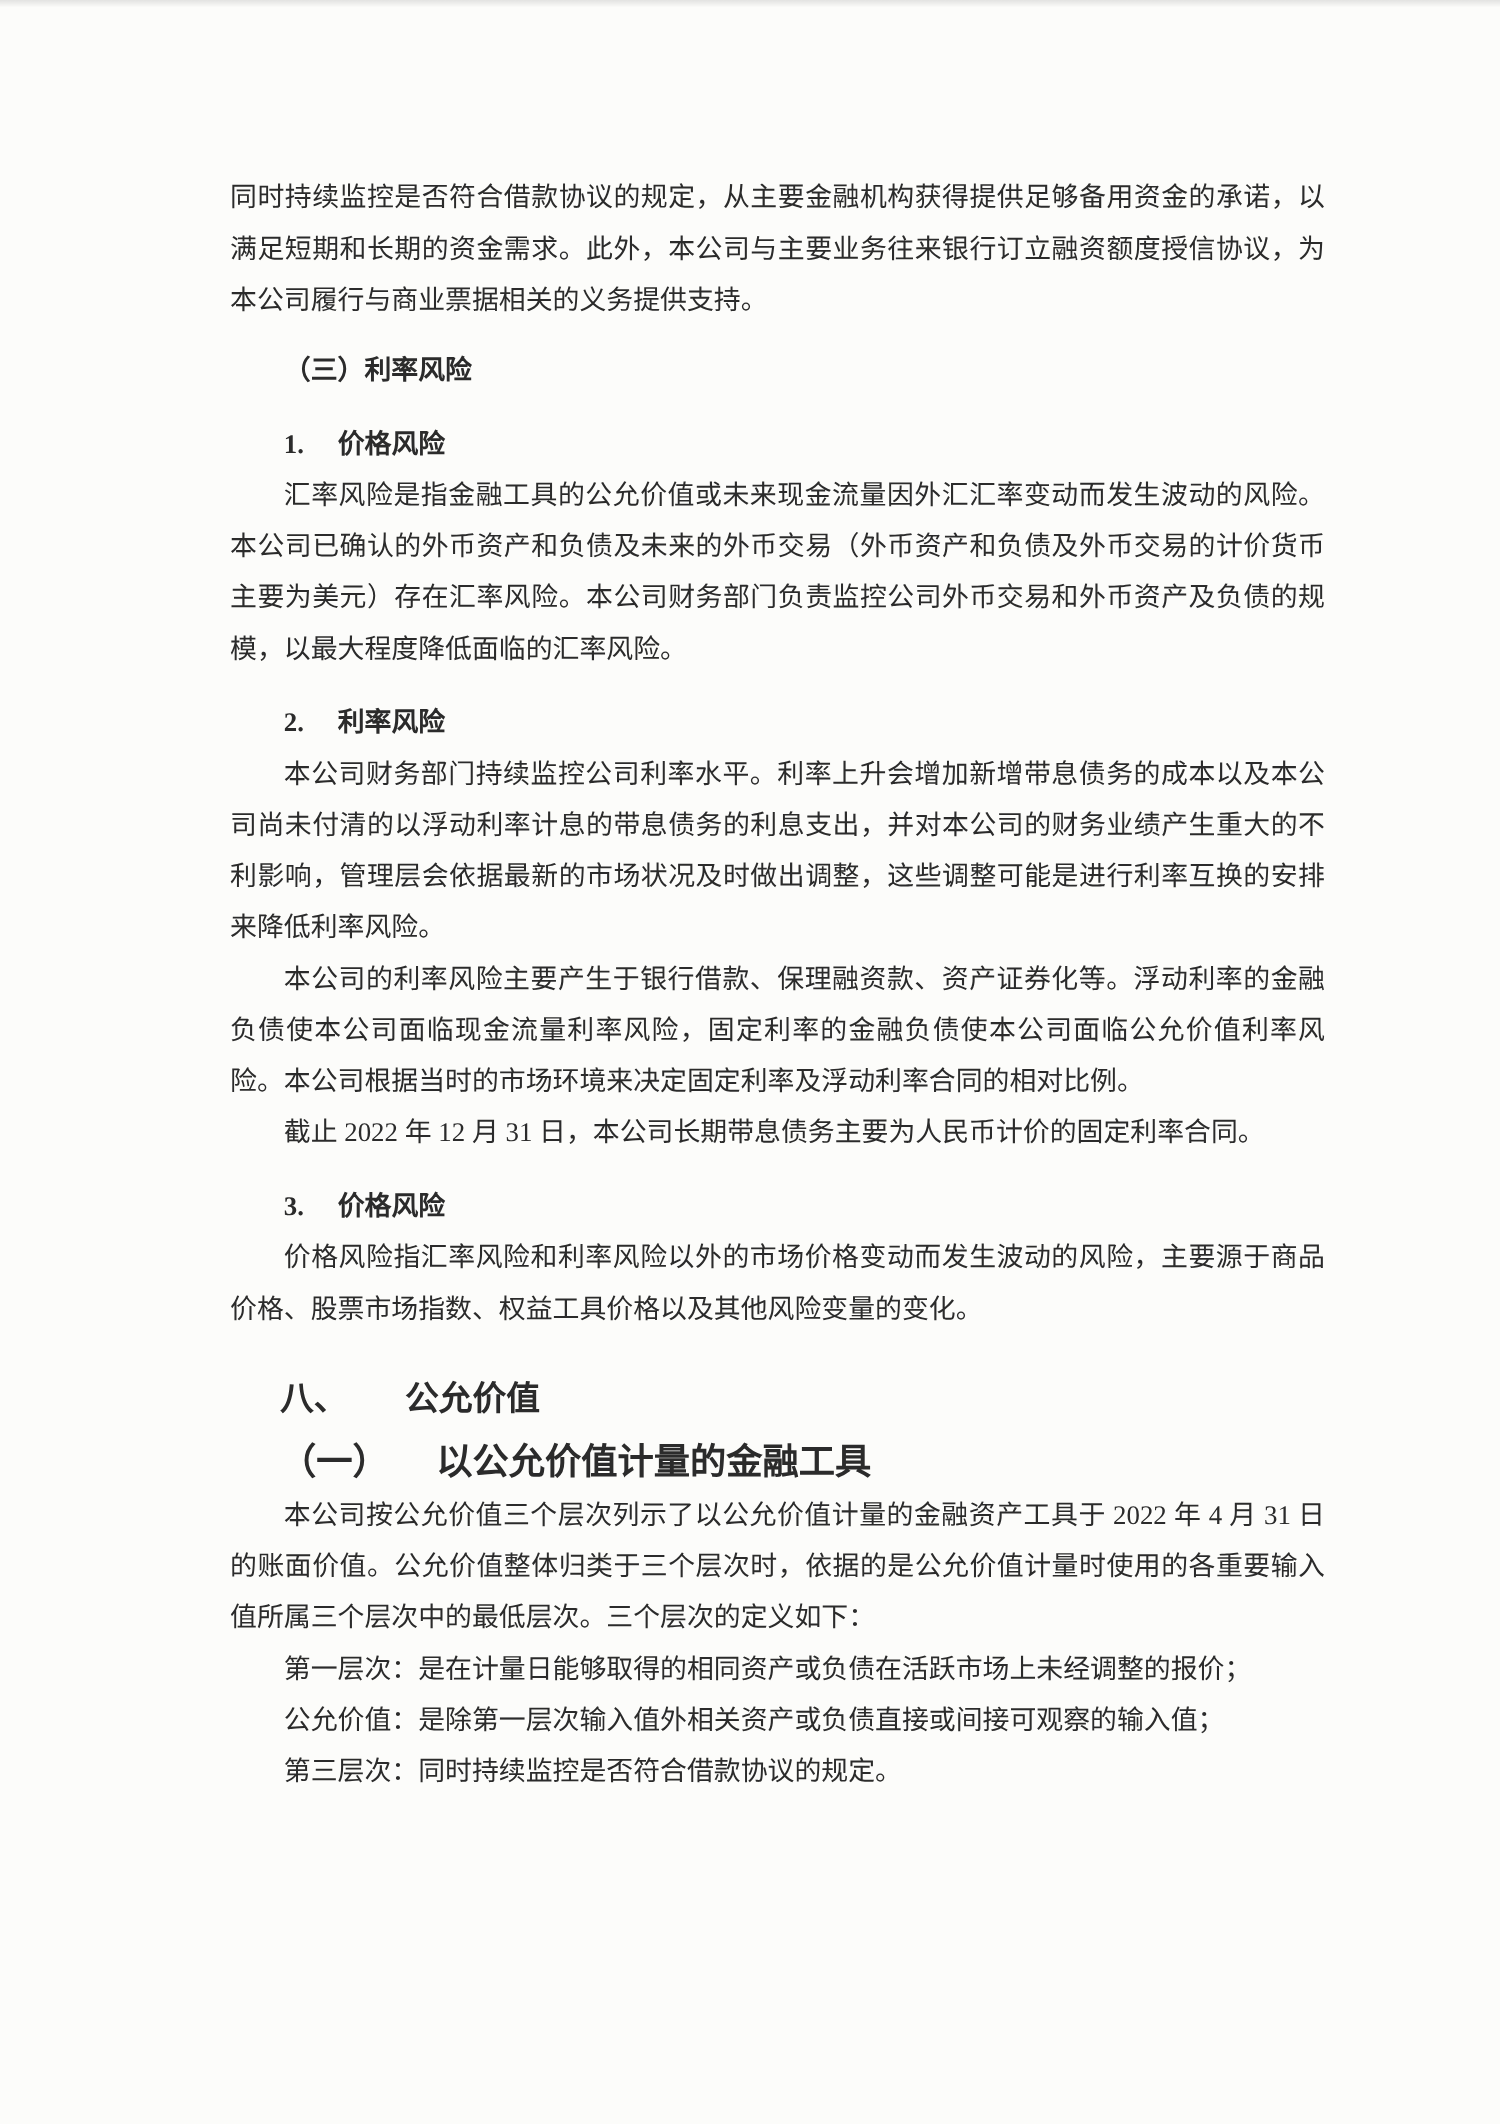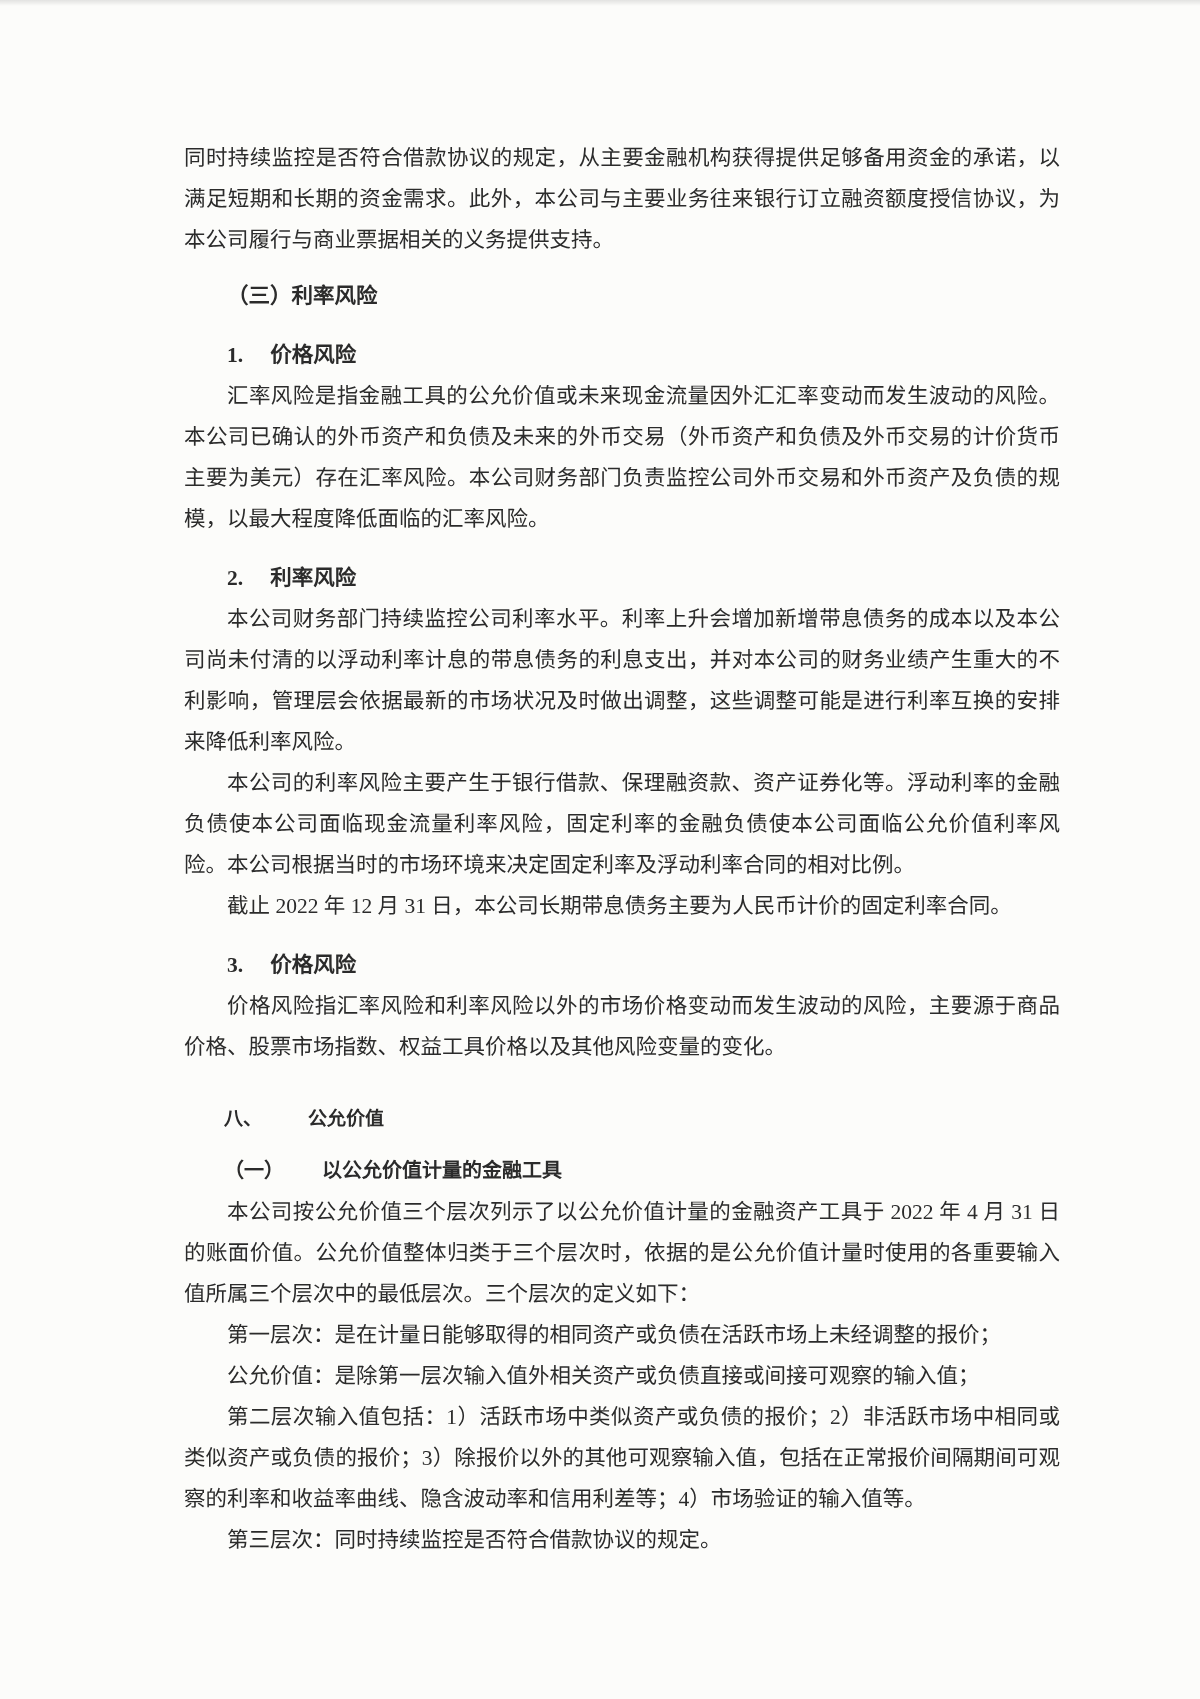--- a/index.html
+++ b/index.html
@@ -49,30 +49,30 @@
     padding-left: 2em;
     font-size: 21.5px;
     font-weight: bold;
     line-height: 41px;
   }
   .h-num .num { margin-right: 27px; }
 
   .h-main {
     margin: 28px 0 0 0;
     padding-left: 40px;
-    font-size: 19px;
+    font-size: 27px;
     font-weight: bold;
     line-height: 46px;
   }
   .h-main .num { margin-right: 46px; }
 
   .h-sub2 {
     margin: 6px 0 0 0;
     padding-left: 40px;
-    font-size: 20px;
+    font-size: 29px;
     font-weight: bold;
     line-height: 44px;
   }
   .h-sub2 .num { margin-right: 38px; }
 </style>
 </head>
 <body>
 
 <div class="page">
 
@@ -99,17 +99,16 @@
   <div class="h-main"><span class="num">八、</span><span>公允价值</span></div>
 
   <div class="h-sub2"><span class="num">（一）</span><span>以公允价值计量的金融工具</span></div>
 
   <p class="body">本公司按公允价值三个层次列示了以公允价值计量的金融资产工具于 2022 年 4 月 31 日的账面价值。公允价值整体归类于三个层次时，依据的是公允价值计量时使用的各重要输入值所属三个层次中的最低层次。三个层次的定义如下：</p>
 
   <p class="body">第一层次：是在计量日能够取得的相同资产或负债在活跃市场上未经调整的报价；</p>
 
   <p class="body">公允价值：是除第一层次输入值外相关资产或负债直接或间接可观察的输入值；</p>
 
-  <p class="body">第二层次输入值包括：1）活跃市场中类似资产或负债的报价；2）非活跃市场中相同或类似资产或负债的报价；3）除报价以外的其他可观察输入值，包括在正常报价间隔期间可观察的利率和收益率曲线、隐含波动率和信用利差等；4）市场验证的输入值等。</p>
 
   <p class="body">第三层次：同时持续监控是否符合借款协议的规定。</p>
 
 </div>
 
 </body></html>

